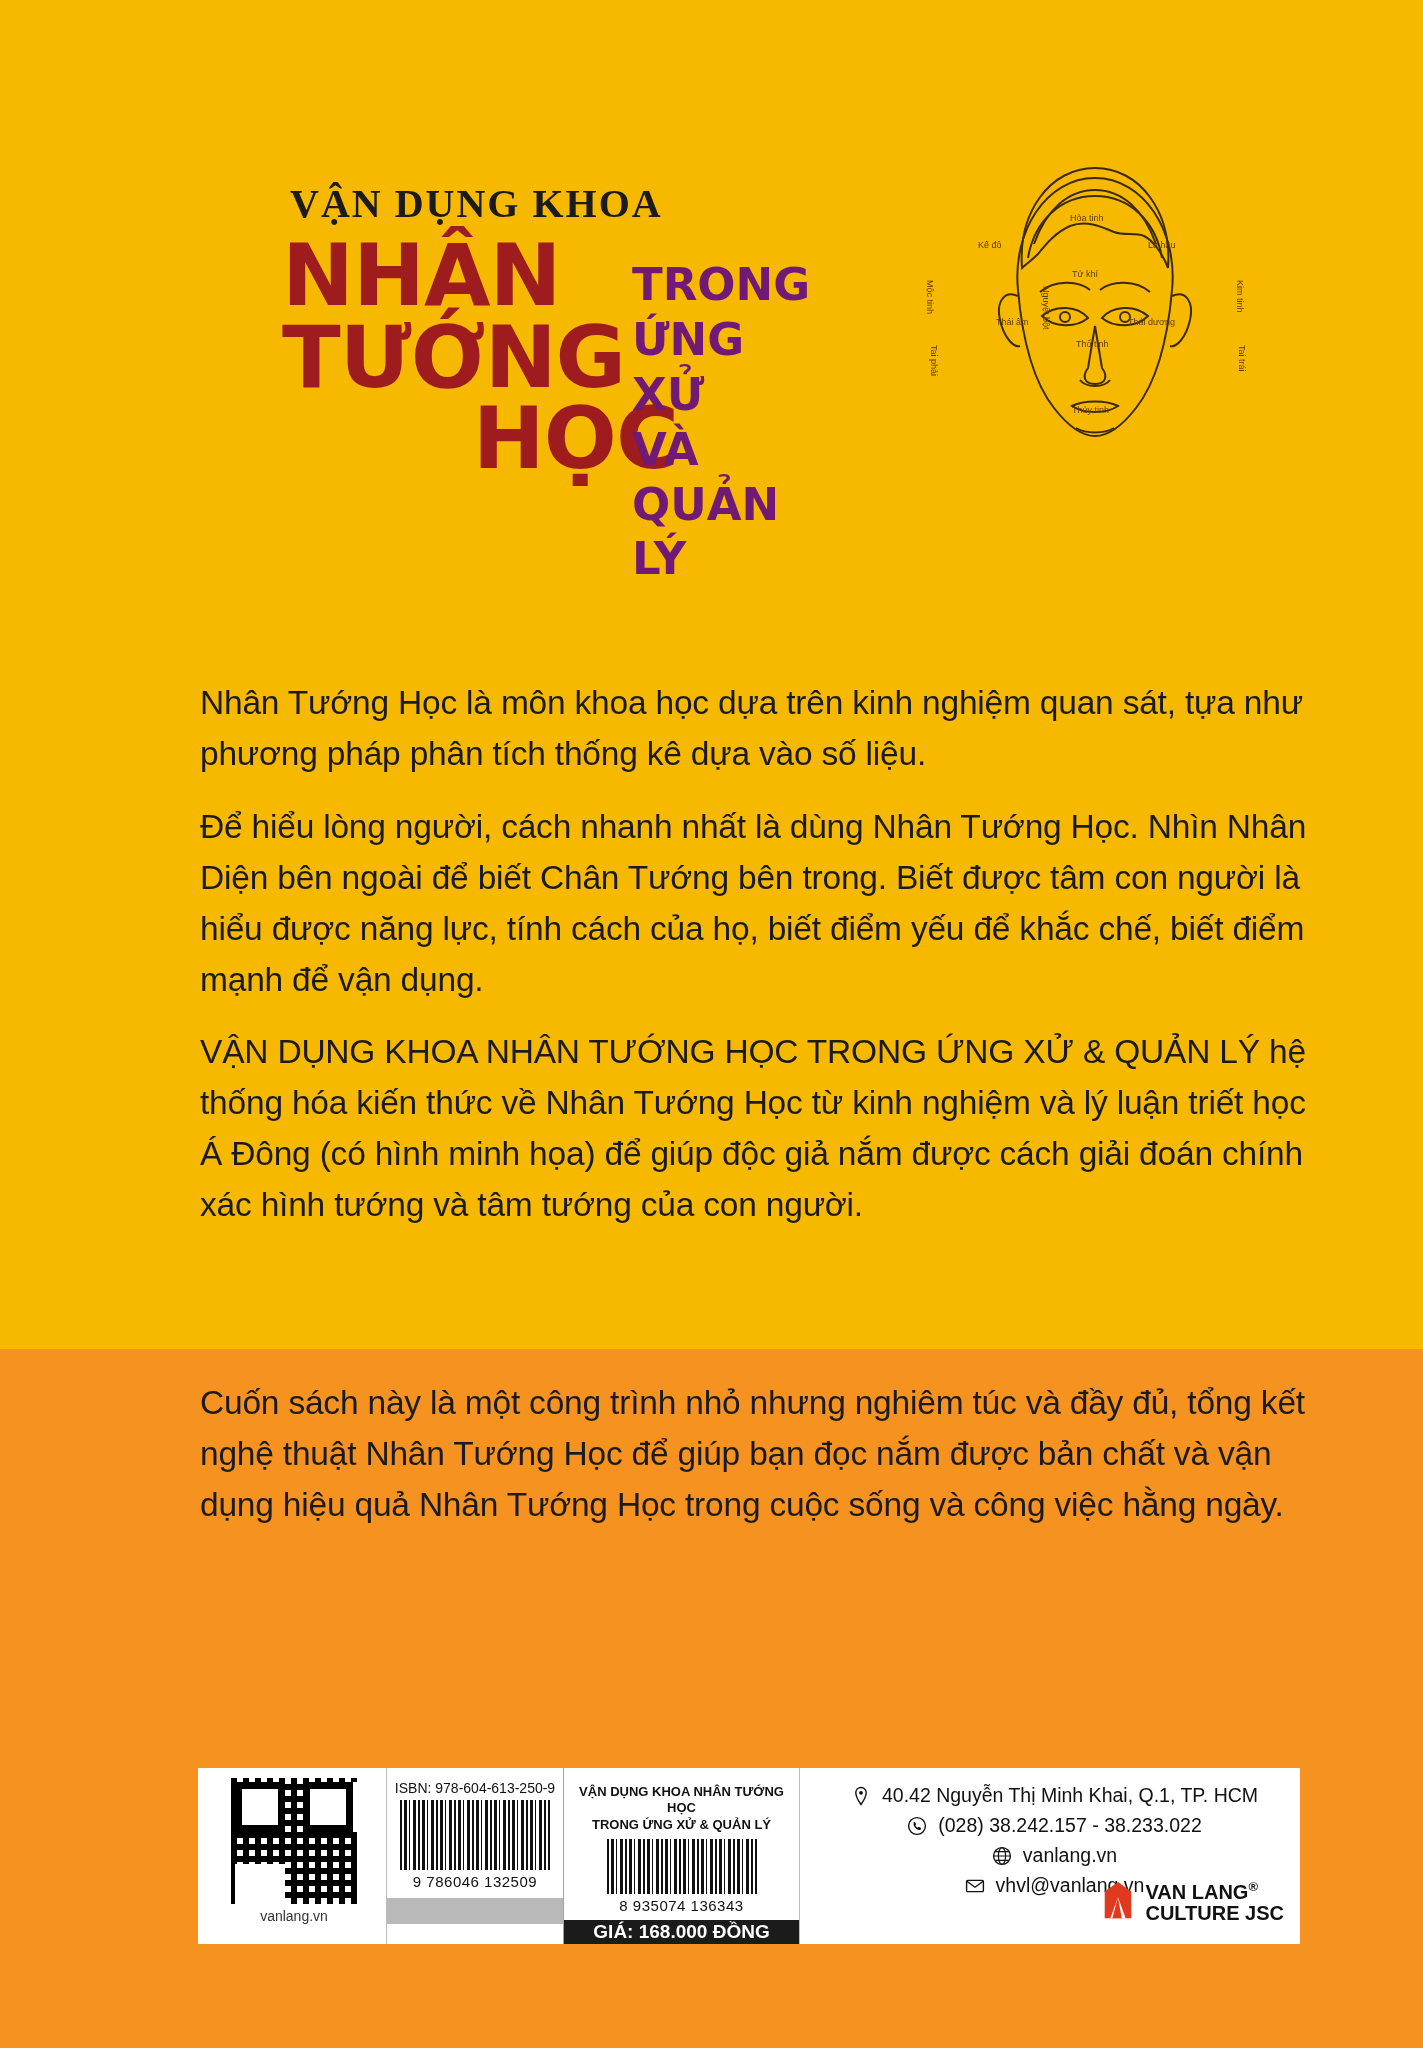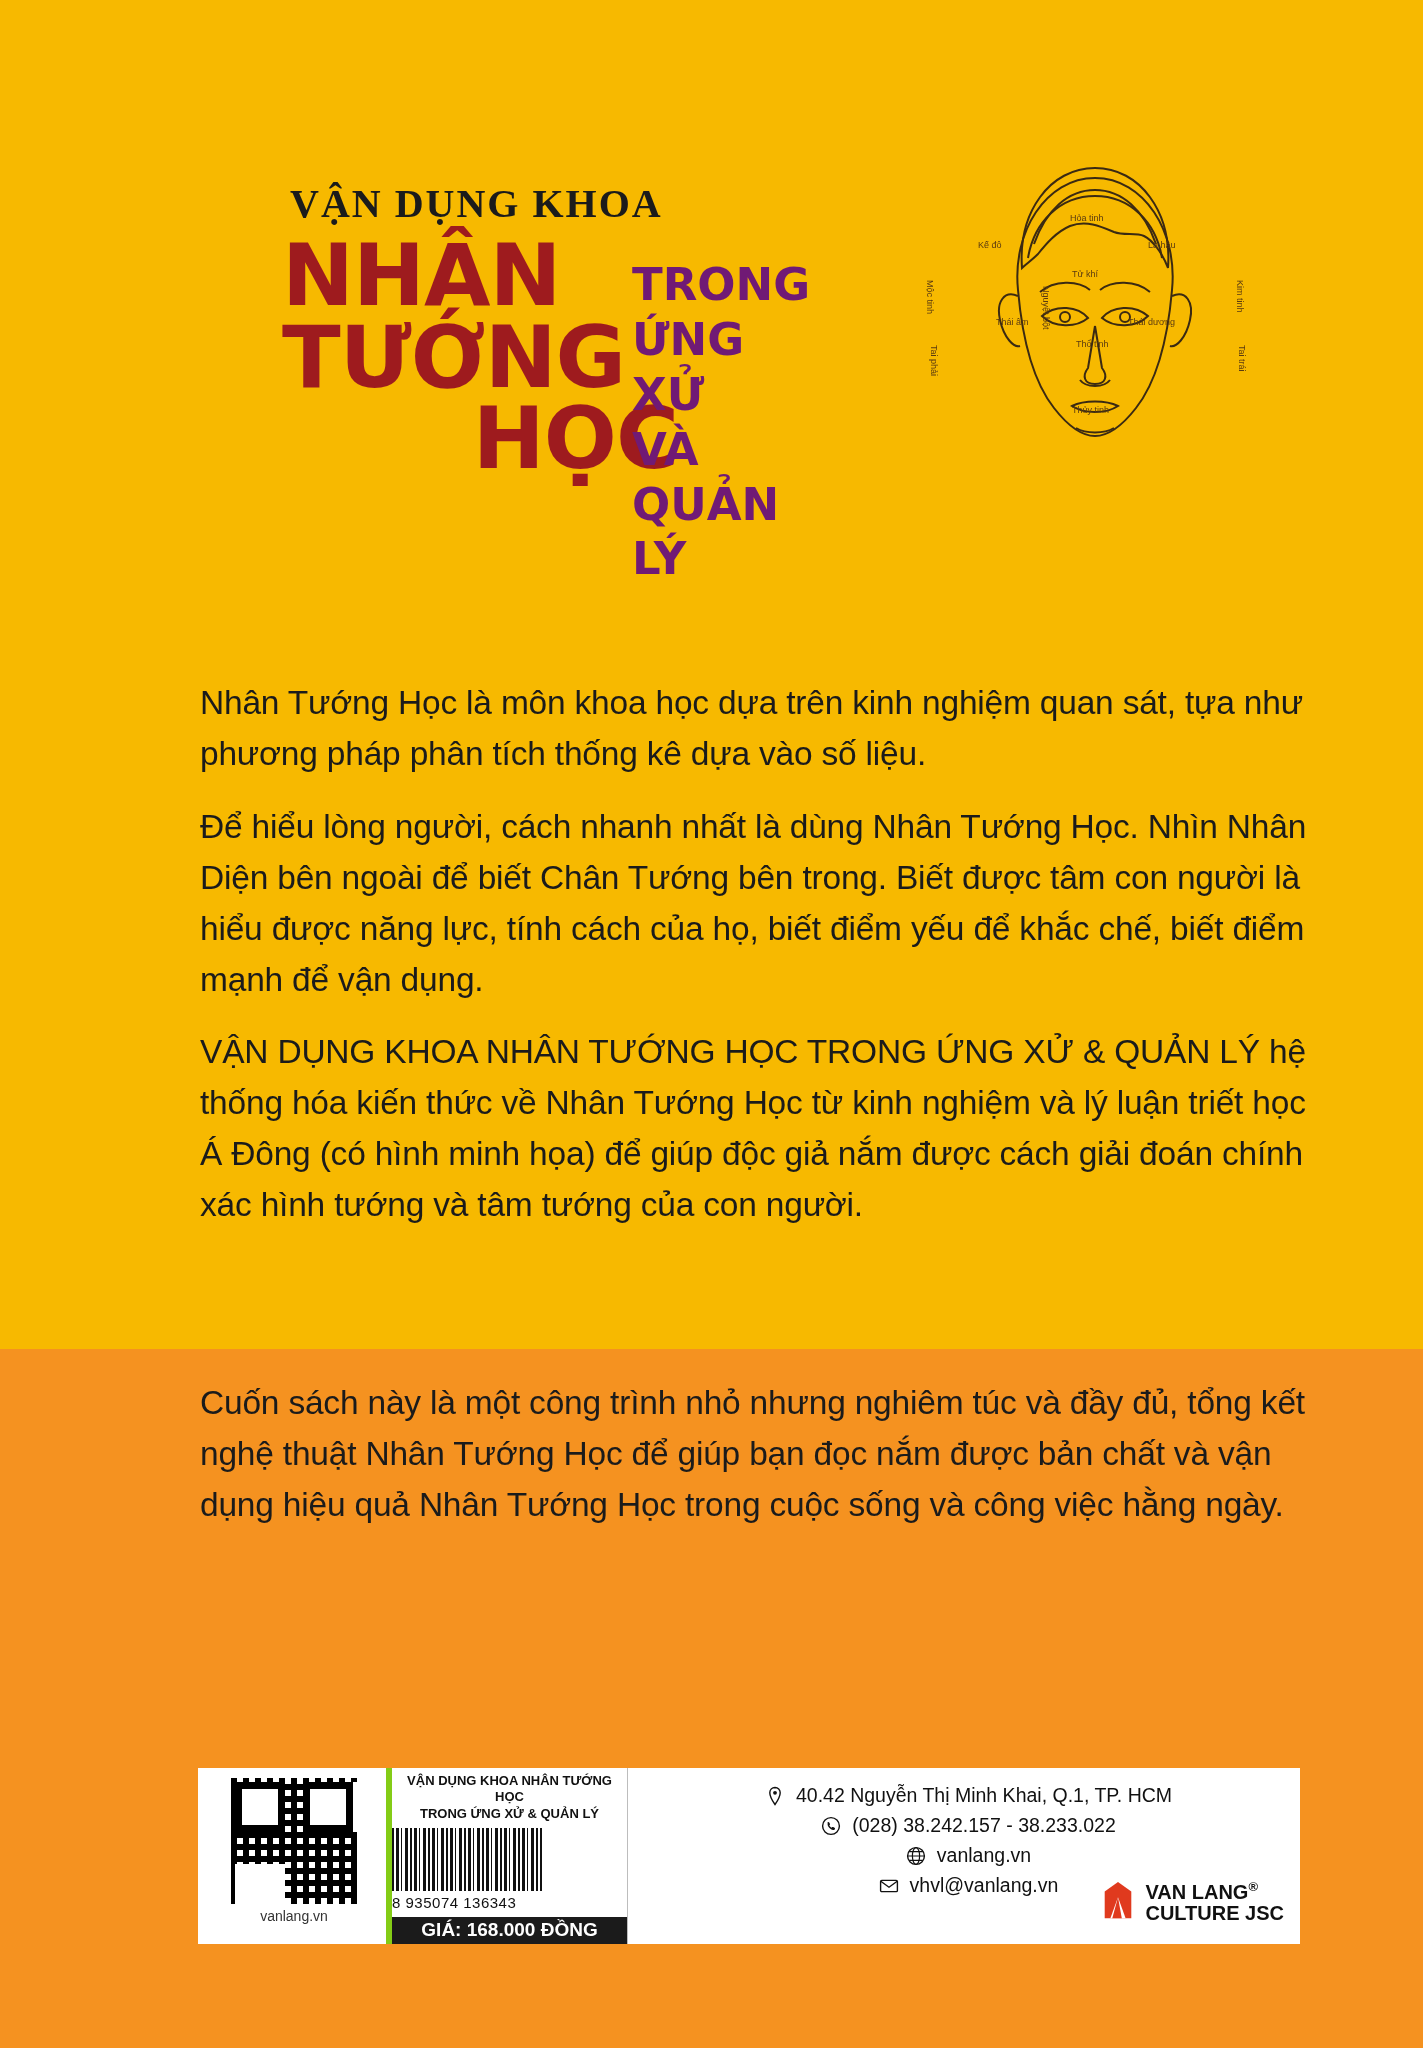--- a/index.html
+++ b/index.html
@@ -177,24 +177,25 @@
   }
   .barnum { font-size: 15px; letter-spacing:0.5px; color:#111; margin-top:3px;}
   .isbn-col .fillbar {
     margin-top: 8px;
     width: 176px;
     height: 26px;
     background: #b9b9b9;
   }
   .mid-col {
     width: 235px;
-    border-left: 6px solid #84cc16;
+    border-left: 1px solid #84cc16;
     display:flex;
     flex-direction: column;
-    padding-top: 5px;
+    align-items:center;
+    padding-top: 16px;
   }
   .mid-title {
     font-size: 13px;
     font-weight: 700;
     text-align:center;
     color:#111;
     line-height:1.25;
     margin-bottom: 6px;
   }
   .mid-col .price {
@@ -333,20 +334,26 @@
   <p>Cuốn sách này là một công trình nhỏ nhưng nghiêm túc và đầy đủ, tổng kết nghệ thuật Nhân Tướng Học để giúp bạn đọc nắm được bản chất và vận dụng hiệu quả Nhân Tướng Học trong cuộc sống và công việc hằng ngày.</p>
 </div>
 
 <div class="footer">
 
   <div class="qr-box">
     <div class="qr-img"></div>
     <div class="qr-caption">vanlang.vn</div>
   </div>
 
+  <div class="isbn-col">
+    <div class="isbn-text">ISBN: 978-604-613-250-9</div>
+    <div class="barcode"></div>
+    <div class="barnum">9 786046 132509</div>
+    <div class="fillbar"></div>
+  </div>
 
   <div class="mid-col">
     <div class="mid-title">
       <span>VẬN DỤNG KHOA NHÂN TƯỚNG HỌC</span><br>
       <span>TRONG ỨNG XỬ &amp; QUẢN LÝ</span>
     </div>
     <div class="barcode"></div>
     <div class="barnum">8 935074 136343</div>
     <div class="price">GIÁ: 168.000 ĐỒNG</div>
   </div>

